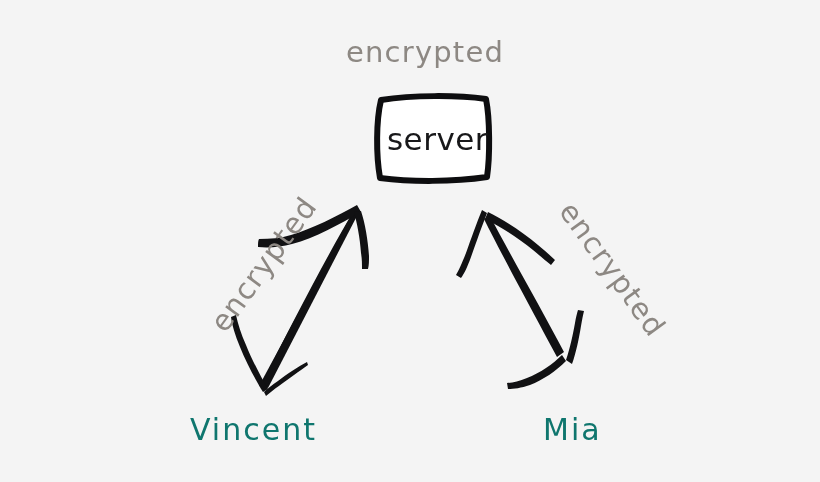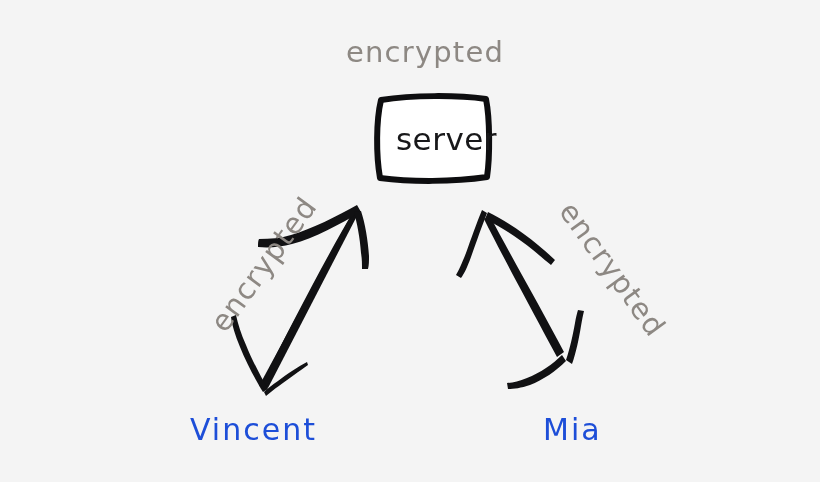--- a/index.html
+++ b/index.html
@@ -36,21 +36,21 @@
     height: 91px;
   }
   .node-box svg {
     position: absolute;
     left: 0;
     top: 0;
     overflow: visible;
   }
   .node-label {
     position: absolute;
-    left: 13px;
+    left: 4px;
     top: 0;
     width: 121px;
     height: 91px;
     display: flex;
     align-items: center;
     justify-content: center;
     font-family: "DejaVu Sans", sans-serif;
     font-size: 31px;
     font-weight: 400;
     color: #18181a;
@@ -65,21 +65,21 @@
     white-space: nowrap;
     font-family: "DejaVu Sans", sans-serif;
     line-height: 1;
   }
   .lbl-edge {
     color: #8d8883;
     font-size: 29px;
     letter-spacing: 1.2px;
   }
   .lbl-actor {
-    color: #1d4ed8;
+    color: #0f766e;
     font-size: 30px;
     letter-spacing: 2px;
   }
 
   #label-top {
     left: 346px;
     top: 38px;
   }
   #label-left-edge {
     left: 185px;

